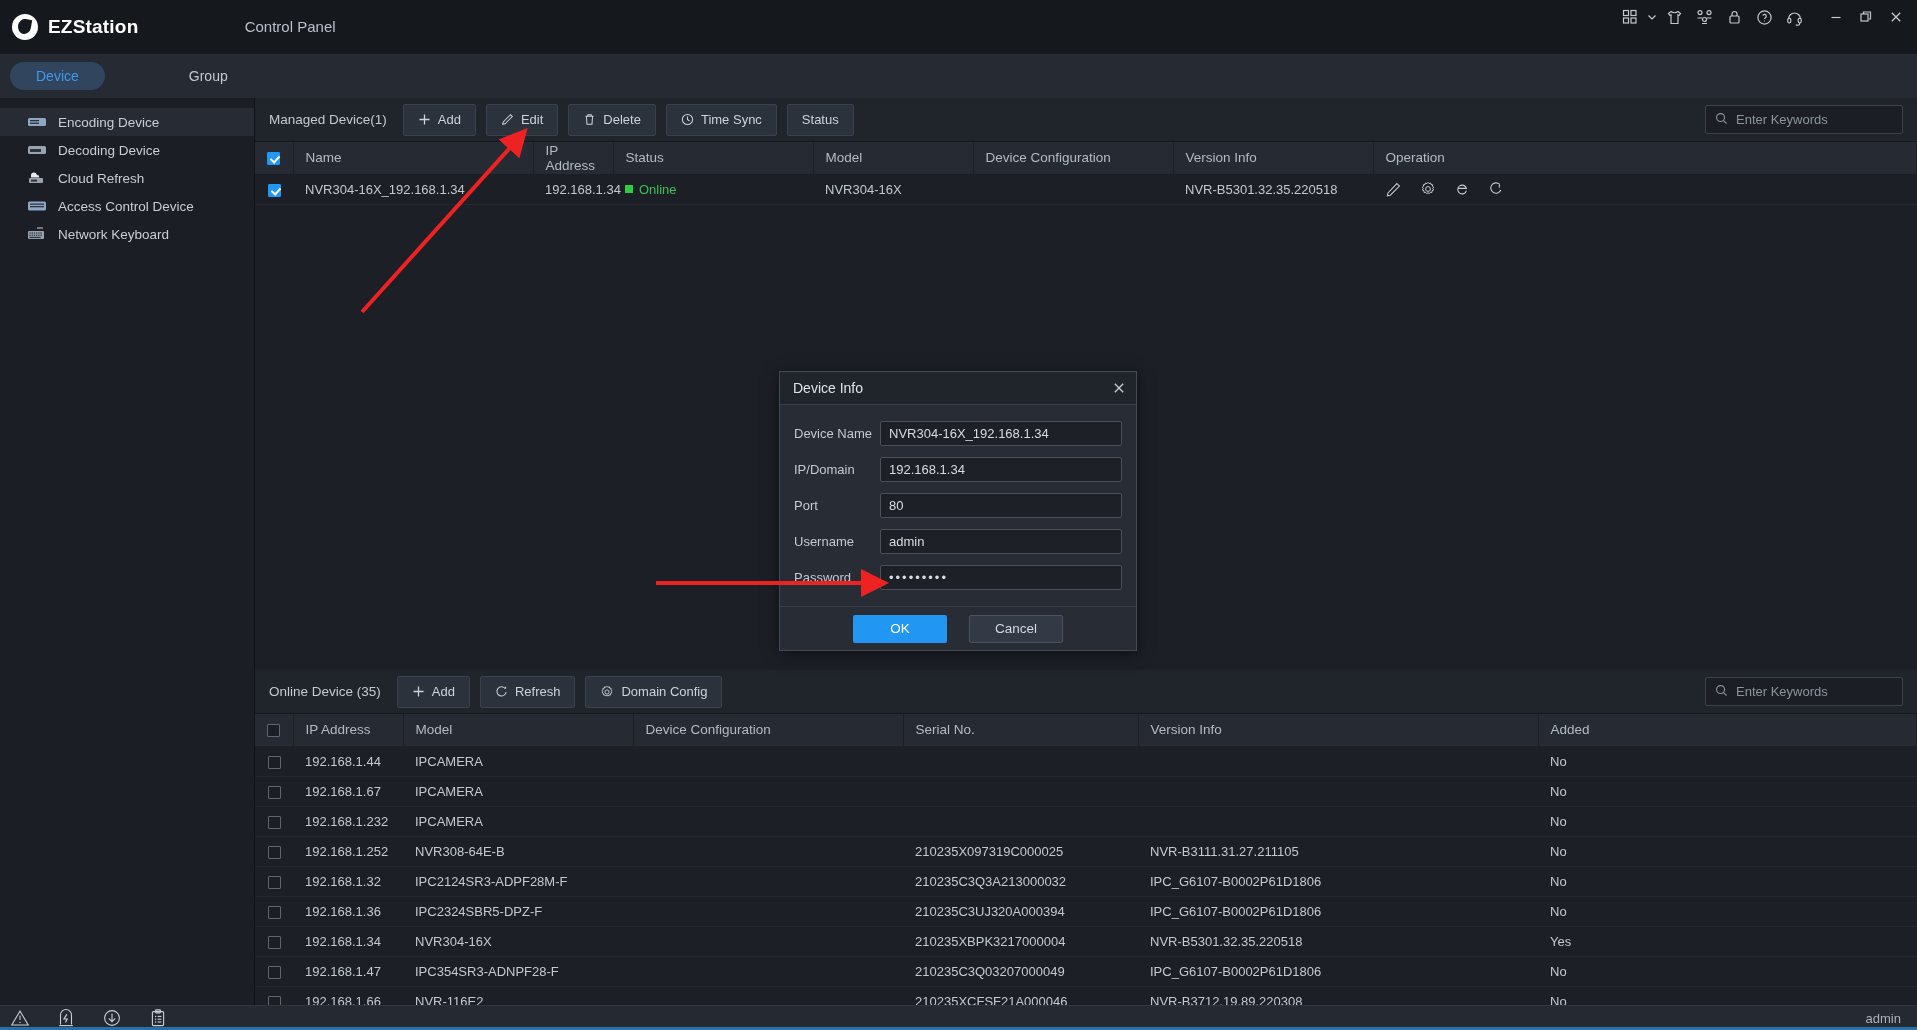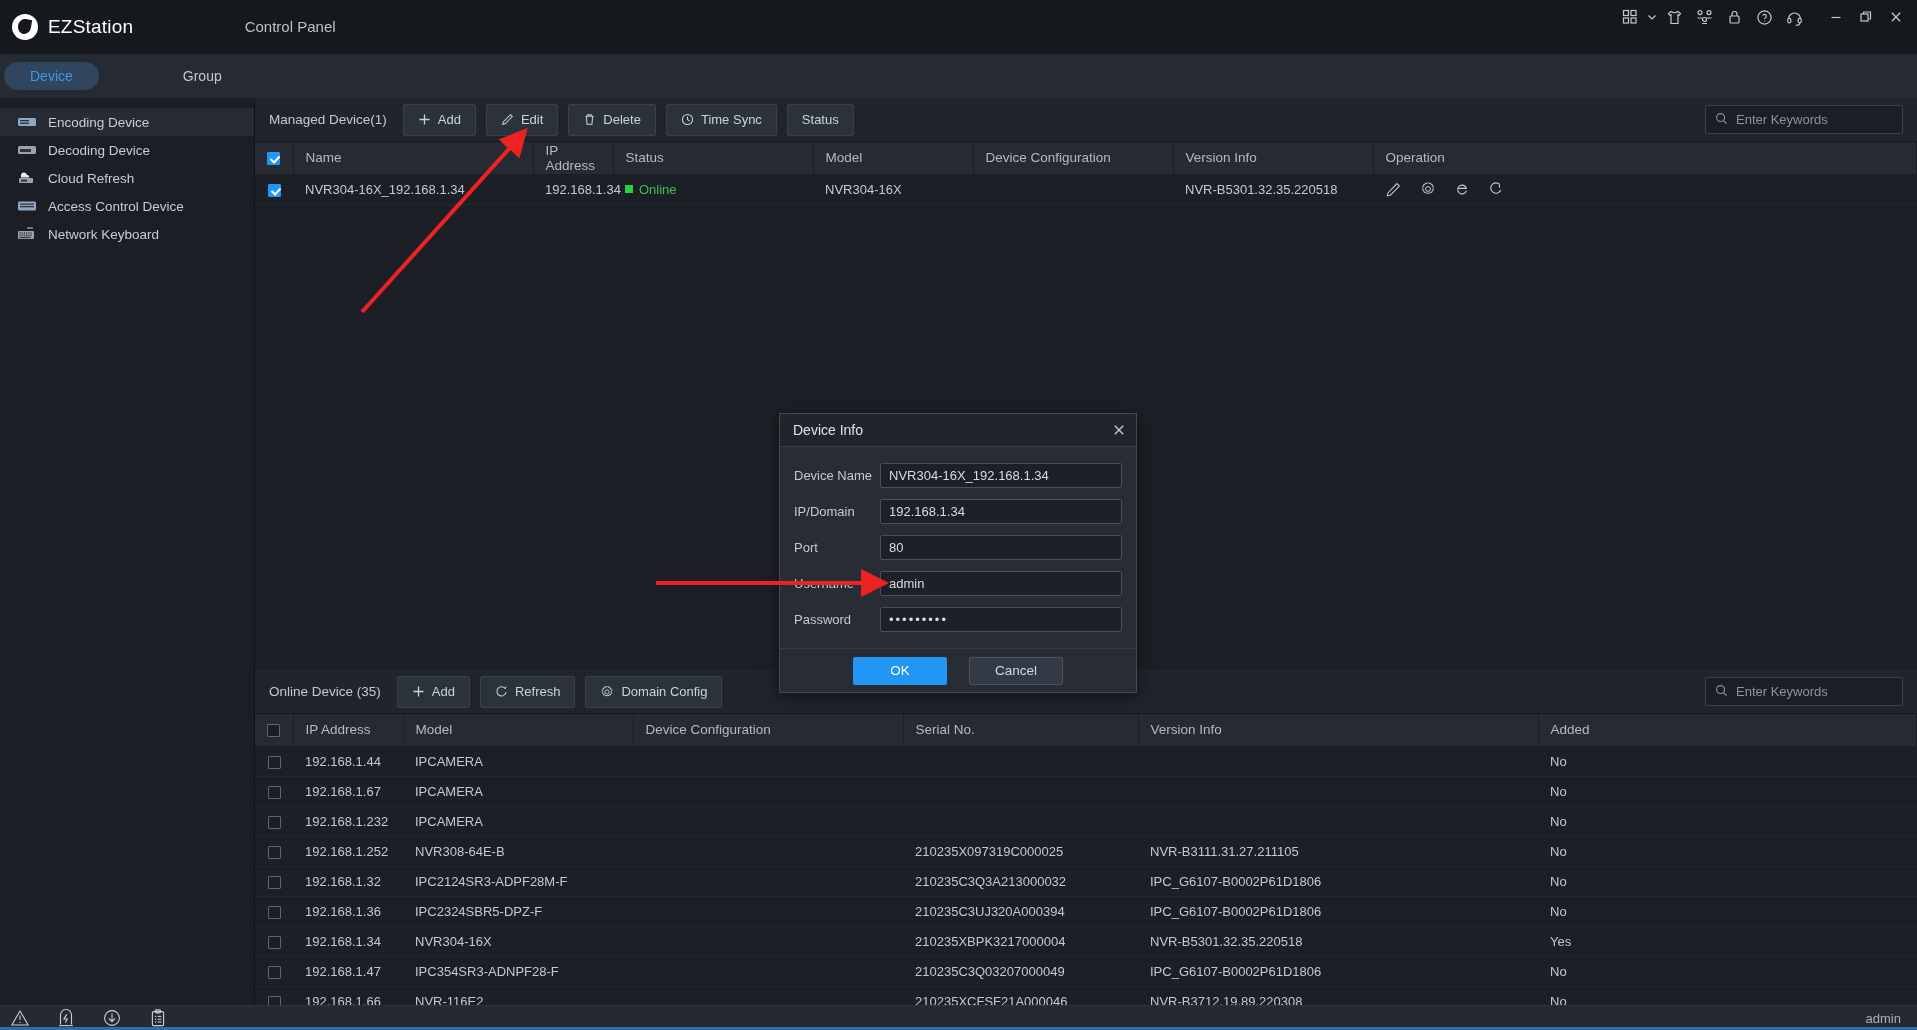--- a/index.html
+++ b/index.html
@@ -23,21 +23,21 @@
     width: 26px; height: 26px; border-radius: 50%;
     background: #ffffff; position: relative; flex: 0 0 auto;
   }
   .logo-mark::after {
     content: ""; position: absolute; left: 6px; top: 5px;
     width: 13px; height: 15px; border-radius: 50% 0 50% 50%;
     background: #15181d;
     transform: rotate(10deg);
   }
   .logo-text {
-    margin-left: 10px; font-size: 19px; font-weight: normal; color: #ffffff;
+    margin-left: 10px; font-size: 19px; font-weight: bold; color: #ffffff;
     letter-spacing: .2px;
   }
   .tabs { display: flex; align-items: flex-end; height: 54px; margin-left: 12px; flex-direction: column; }
   .tab {
     height: 54px; line-height: 54px; padding: 0 26px;
     font-size: 15px; color: #b9c0c9; cursor: default; white-space: nowrap;
   }
   .tab.active { background: #2b303a; color: #3d9ae8; }
   .winctl {
     position: absolute; right: 0; top: 0; height: 34px;
@@ -46,36 +46,36 @@
   .wicon {
     width: 30px; height: 34px; display: flex; align-items: center; justify-content: center;
     color: #c3c9d1; cursor: default;
   }
   .wicon svg { display: block; }
 
   
   .subtabs {
     position: absolute; left: 0; top: 54px; width: 1917px; height: 44px;
     background: #252a33;
-    display: flex; align-items: center; padding-left: 4px;
+    display: flex; align-items: center; padding-left: 10px;
   }
   .pill {
     height: 28px; line-height: 28px; border-radius: 14px; padding: 0 26px;
     font-size: 14px; color: #cbd2da; cursor: default;
   }
   .pill.active { background: #31455e; color: #3d9ae8; }
   .pill.plain { color: #c2c8d0; }
 
   
   .sidebar {
     position: absolute; left: 0; top: 98px; width: 255px; height: 907px;
     background: #1b1f25; border-right: 1px solid #0f1216;
   }
   .side-item {
-    height: 28px; display: flex; align-items: center; padding-left: 16px;
+    height: 28px; display: flex; align-items: center; padding-left: 26px;
     font-size: 13.5px; color: #c7cdd5; cursor: default; margin-top: 0;
   }
   .side-item.first { margin-top: 10px; }
   .side-item.active { background: #262b34; }
   .side-ico { width: 22px; height: 16px; margin-right: 10px; flex: 0 0 auto; }
   .side-ico svg { display: block; }
 
   
   .main { position: absolute; left: 255px; top: 98px; width: 1662px; height: 907px; background: #1c2026; }
 
@@ -144,21 +144,21 @@
     margin-left: auto; padding-right: 16px; font-size: 13px; color: #a9b1bb;
   }
   .statusbar-bottomline {
     position: absolute; left: 0; top: 1027px; width: 1917px; height: 3px; background: #2e6ea8;
   }
 
   
   .overlay-dialog {
     position: absolute; left: 779px; top: 371px; width: 358px; height: 280px;
     background: #272c35; border: 1px solid #434a56;
-    box-shadow: 0 3px 14px rgba(0,0,0,.55); z-index: 60; margin-top: 42px;
+    box-shadow: 0 3px 14px rgba(0,0,0,.55); z-index: 60;
   }
   .dlg-head {
     height: 33px; background: #20242b; display: flex; align-items: center;
     padding: 0 10px 0 13px; border-bottom: 1px solid #373e49;
   }
   .dlg-title { font-size: 14px; color: #dfe4ea; }
   .dlg-close { margin-left: auto; color: #c9cfd7; cursor: default; display:flex;}
   .dlg-body { padding: 16px 14px 6px 14px; }
   .frow { display: flex; align-items: center; margin-bottom: 11px; }
   .flabel { width: 86px; font-size: 13px; color: #c3c9d1; flex: 0 0 auto; }

